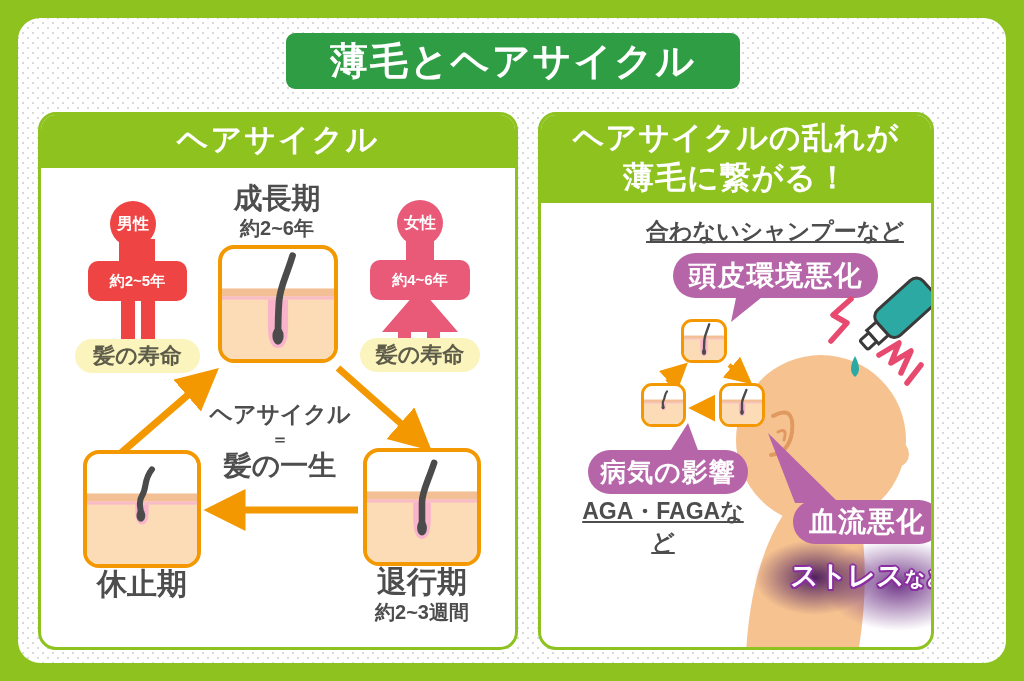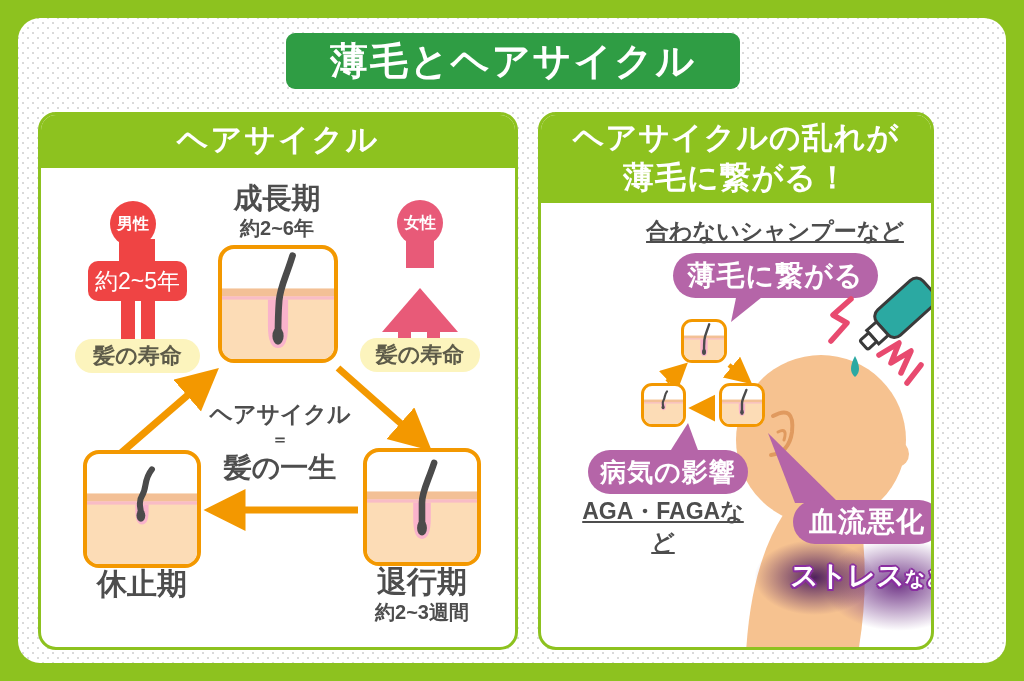--- a/index.html
+++ b/index.html
@@ -54,39 +54,39 @@
 
   .cycle-arrows { position:absolute; left:0; top:0; z-index:1; pointer-events:none; }
 
   .figure { position:absolute; z-index:2; }
   .figure .head {
     position:absolute; width:46px; height:46px; border-radius:50%;
     color:#fff; font-size:16px; font-weight:bold; text-align:center; line-height:46px;
   }
   .figure .neck { position:absolute; }
   .figure .band {
-    position:absolute; border-radius:10px; color:#fff; font-weight:normal;
-    font-size:23px; text-align:center;
+    position:absolute; border-radius:10px; color:#fff; font-weight:bold;
+    font-size:15px; text-align:center;
   }
   .figure .leg { position:absolute; z-index:1; }
   .figure .pill {
     position:absolute; background:#fcf4bd; border-radius:18px; z-index:2;
     color:#5d5b49; font-weight:bold; font-size:22px; text-align:center; line-height:34px;
   }
   .male  .head, .male .neck, .male .band, .male .leg { background:#ef4444; }
   .female .head,.female .neck,.female .band,.female .leg { background:#e85a78; }
   .female .skirt {
     position:absolute; background:#e85a78;
     clip-path:polygon(50% 0,100% 100%,0 100%);
   }
 
   .center-note { position:absolute; left:144px; top:284px; width:190px; text-align:center; color:#4d4d4d; z-index:2; }
   .center-note .l1 { font-size:23px; font-weight:bold; line-height:30px; }
   .center-note .l2 { font-size:17px; font-weight:bold; line-height:22px; }
-  .center-note .l3 { font-size:28px; font-weight:bold; line-height:34px; }
+  .center-note .l3 { font-size:28px; font-weight:bold; line-height:34px;font-family:Liberation Mono, monospace; }
 
   
   .person-svg { position:absolute; left:170px; top:225px; z-index:1; }
   .rp-overlay { position:absolute; left:0; top:0; z-index:2; pointer-events:none; }
   .tails-svg  { position:absolute; left:0; top:0; z-index:3; pointer-events:none; }
 
   .note-text { position:absolute; color:#4d4d4d; font-weight:bold; text-align:center; z-index:4;text-decoration:underline; }
   .shampoo-note { left:24px; top:101px; width:420px; font-size:23px; }
   .aga-note     { left:32px; top:381px; width:180px; font-size:23px; }
 
@@ -160,20 +160,21 @@
       <div class="band" style="left:13px; top:60px; width:99px; height:40px; line-height:40px;">約2~5年</div>
       <div class="pill" style="left:0; top:138px; width:125px; height:34px;">髪の寿命</div>
     </div>
 
     <div class="figure female abs" style="left:319px; top:85px; width:120px; height:172px;">
       <div class="head" style="left:37px; top:0;">女性</div>
       <div class="neck" style="left:46px; top:38px; width:28px; height:30px;"></div>
       <div class="skirt" style="left:22px; top:88px; width:76px; height:44px;"></div>
       <div class="leg" style="left:38px; top:126px; width:13px; height:34px; border-radius:0 0 6px 6px;"></div>
       <div class="leg" style="left:67px; top:126px; width:13px; height:34px; border-radius:0 0 6px 6px;"></div>
+      <div class="band" style="left:10px; top:60px; width:100px; height:40px; line-height:40px;">約4~6年</div>
       <div class="pill" style="left:0; top:138px; width:120px; height:34px;">髪の寿命</div>
     </div>
 
     <div class="center-note">
       <div class="l1">ヘアサイクル</div>
       <div class="l2">＝</div>
       <div class="l3">髪の一生</div>
     </div>
 
     <div class="follicle-box" style="left:42px; top:335px; width:118px; height:118px;">
@@ -262,21 +263,21 @@
         <rect x="0" y="36" width="100" height="64" fill="#fcdcb6"></rect>
         <rect x="0" y="36" width="100" height="7" fill="#f3c096"></rect>
         <rect x="0" y="43" width="100" height="3" fill="#f8bcc6"></rect>
         <path d="M42 46 L42 60 Q42 79 50 79 Q58 79 58 60 L58 46 Z" fill="#f9b3cb"></path>
         <path d="M61 10 C55 28 50 36 50 46 C50 56 50 62 50 70" stroke="#4b4b4b" stroke-width="6" fill="none" stroke-linecap="round"></path>
         <ellipse cx="50" cy="69" rx="4.5" ry="7" fill="#4b4b4b"></ellipse>
       </svg>
     </div>
 
     <div class="note-text shampoo-note">合わないシャンプーなど</div>
-    <div class="bubble bubble-scalp">薄毛に繋がる</div>
+    <div class="bubble bubble-scalp">頭皮環境悪化</div>
     <div class="bubble bubble-disease">病気の影響</div>
     <div class="note-text aga-note">AGA・FAGAなど</div>
     <div class="bubble bubble-blood">血流悪化</div>
 
     <svg class="bottle-svg" width="152" height="164" viewBox="0 0 152 164">
       <g transform="translate(115,38) rotate(48)">
         <rect x="-17" y="-6" width="34" height="62" rx="9" fill="#2ba9a2" stroke="#3a3a3a" stroke-width="3"></rect>
         <rect x="-9" y="56" width="18" height="13" fill="#ffffff" stroke="#3a3a3a" stroke-width="3"></rect>
         <rect x="-6" y="69" width="12" height="12" rx="2" fill="#ffffff" stroke="#3a3a3a" stroke-width="3"></rect>
       </g>

